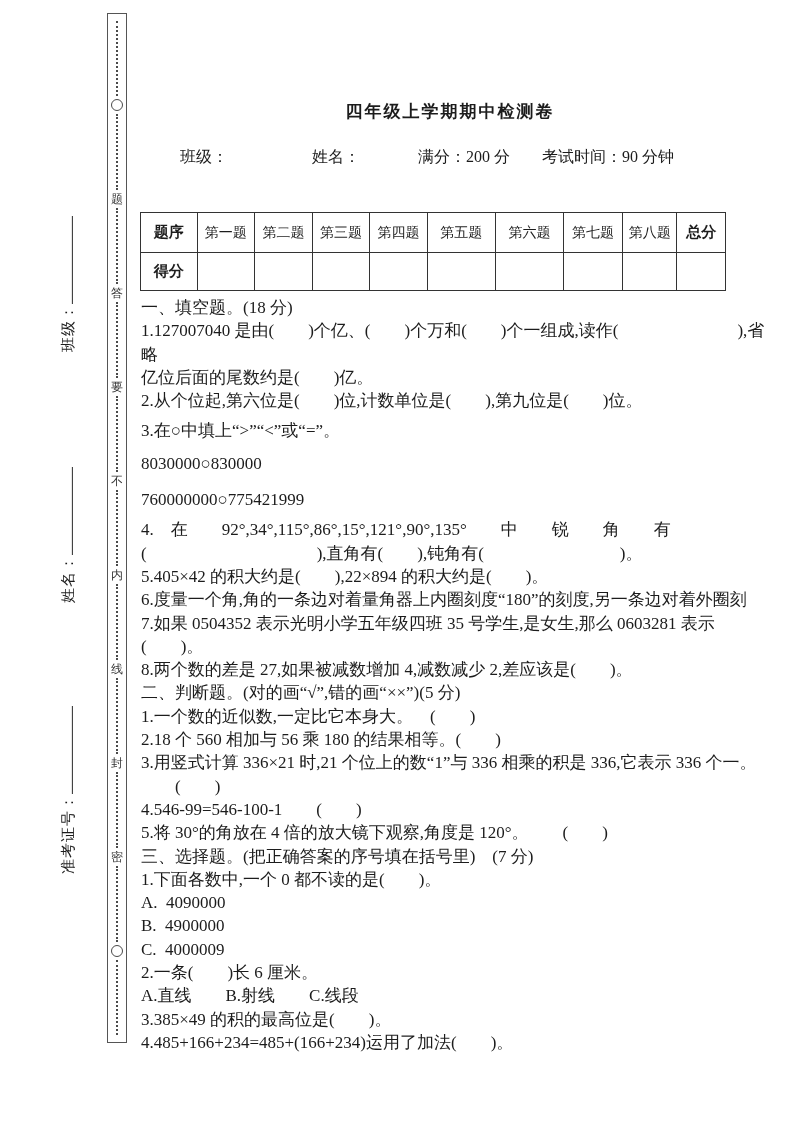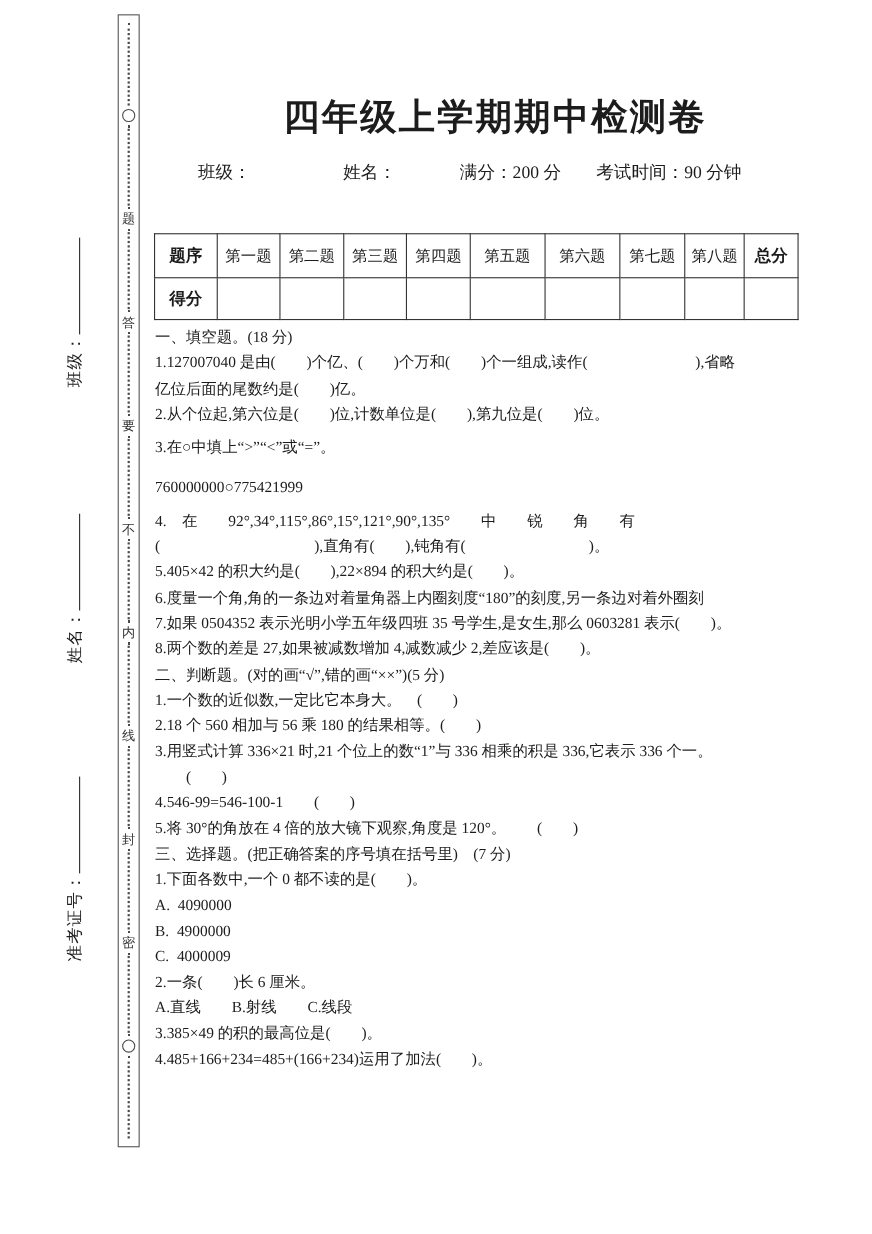--- a/index.html
+++ b/index.html
@@ -23,22 +23,22 @@
   .seal-strip{
     position:absolute;left:107px;top:13px;width:20px;height:1030px;
     border:1px solid #555;box-sizing:border-box;background:#fff;
     display:flex;flex-direction:column;align-items:center;padding:4px 0;
   }
   .seal-dots{flex:1 1 auto;width:0;min-height:12px;border-left:2px dotted #4a4a4a;margin:3px 0;}
   .seal-char{font-size:12px;line-height:1.05;color:#333;flex:0 0 auto;}
   .seal-circle{flex:0 0 auto;width:12px;height:12px;border:1.3px solid #4a4a4a;border-radius:50%;background:#fff;box-sizing:border-box;}
   
   .exam-title{
-    position:absolute;left:140px;top:84px;width:620px;text-align:center;
-    font-size:33px;font-weight:bold;letter-spacing:2px;
+    position:absolute;left:140px;top:100px;width:620px;text-align:center;
+    font-size:17px;font-weight:bold;letter-spacing:2px;
   }
   .info-line{
     position:absolute;left:180px;top:147px;font-size:16px;display:flex;white-space:nowrap;
   }
   .info-line .seg1{margin-right:84px;}
   .info-line .seg2{margin-right:58px;}
   .info-line .seg3{margin-right:32px;}
   
   .score-table{
     position:absolute;left:140px;top:212px;width:586px;
@@ -46,21 +46,21 @@
   }
   .score-table th,.score-table td{
     border:1.7px solid #333;font-size:14px;font-weight:normal;text-align:center;
     padding:0;overflow:hidden;
   }
   .score-table tr.hdr{height:40px;}
   .score-table tr.val{height:38px;}
   .score-table .b{font-weight:bold;font-size:15px;}
   
   .body-lines{
-    position:absolute;left:141px;top:296px;width:626px;font-size:14px;
+    position:absolute;left:141px;top:296px;width:626px;font-size:17px;
   }
   .line{line-height:23.3px;white-space:pre-wrap;}
   .g1{margin-top:7px;}
   .g2{margin-top:9px;}
   .g3{margin-top:13px;}
 </style>
 </head>
 <body>
 
 <div class="side-label" id="side-class">
@@ -145,20 +145,21 @@
       </tr>
 </tbody>
   </table>
 
 <div class="body-lines" id="body-lines">
     <div class="line">一、填空题。(18 分)</div>
     <div class="line">1.127007040 是由(　　)个亿、(　　)个万和(　　)个一组成,读作(　　　　　　　),省略</div>
     <div class="line">亿位后面的尾数约是(　　)亿。</div>
     <div class="line">2.从个位起,第六位是(　　)位,计数单位是(　　),第九位是(　　)位。</div>
     <div class="line g1">3.在○中填上“&gt;”“&lt;”或“=”。</div>
+    <div class="line g2">8030000○830000</div>
     <div class="line g3">760000000○775421999</div>
     <div class="line g1">4.　在　　92°,34°,115°,86°,15°,121°,90°,135°　　中　　锐　　角　　有</div>
     <div class="line">(　　　　　　　　　　),直角有(　　),钝角有(　　　　　　　　)。</div>
     <div class="line">5.405×42 的积大约是(　　),22×894 的积大约是(　　)。</div>
     <div class="line">6.度量一个角,角的一条边对着量角器上内圈刻度“180”的刻度,另一条边对着外圈刻</div>
     <div class="line">7.如果 0504352 表示光明小学五年级四班 35 号学生,是女生,那么 0603281 表示(　　)。</div>
     <div class="line">8.两个数的差是 27,如果被减数增加 4,减数减少 2,差应该是(　　)。</div>
     <div class="line">二、判断题。(对的画“√”,错的画“××”)(5 分)</div>
     <div class="line">1.一个数的近似数,一定比它本身大。　(　　)</div>
     <div class="line">2.18 个 560 相加与 56 乘 180 的结果相等。(　　)</div>

